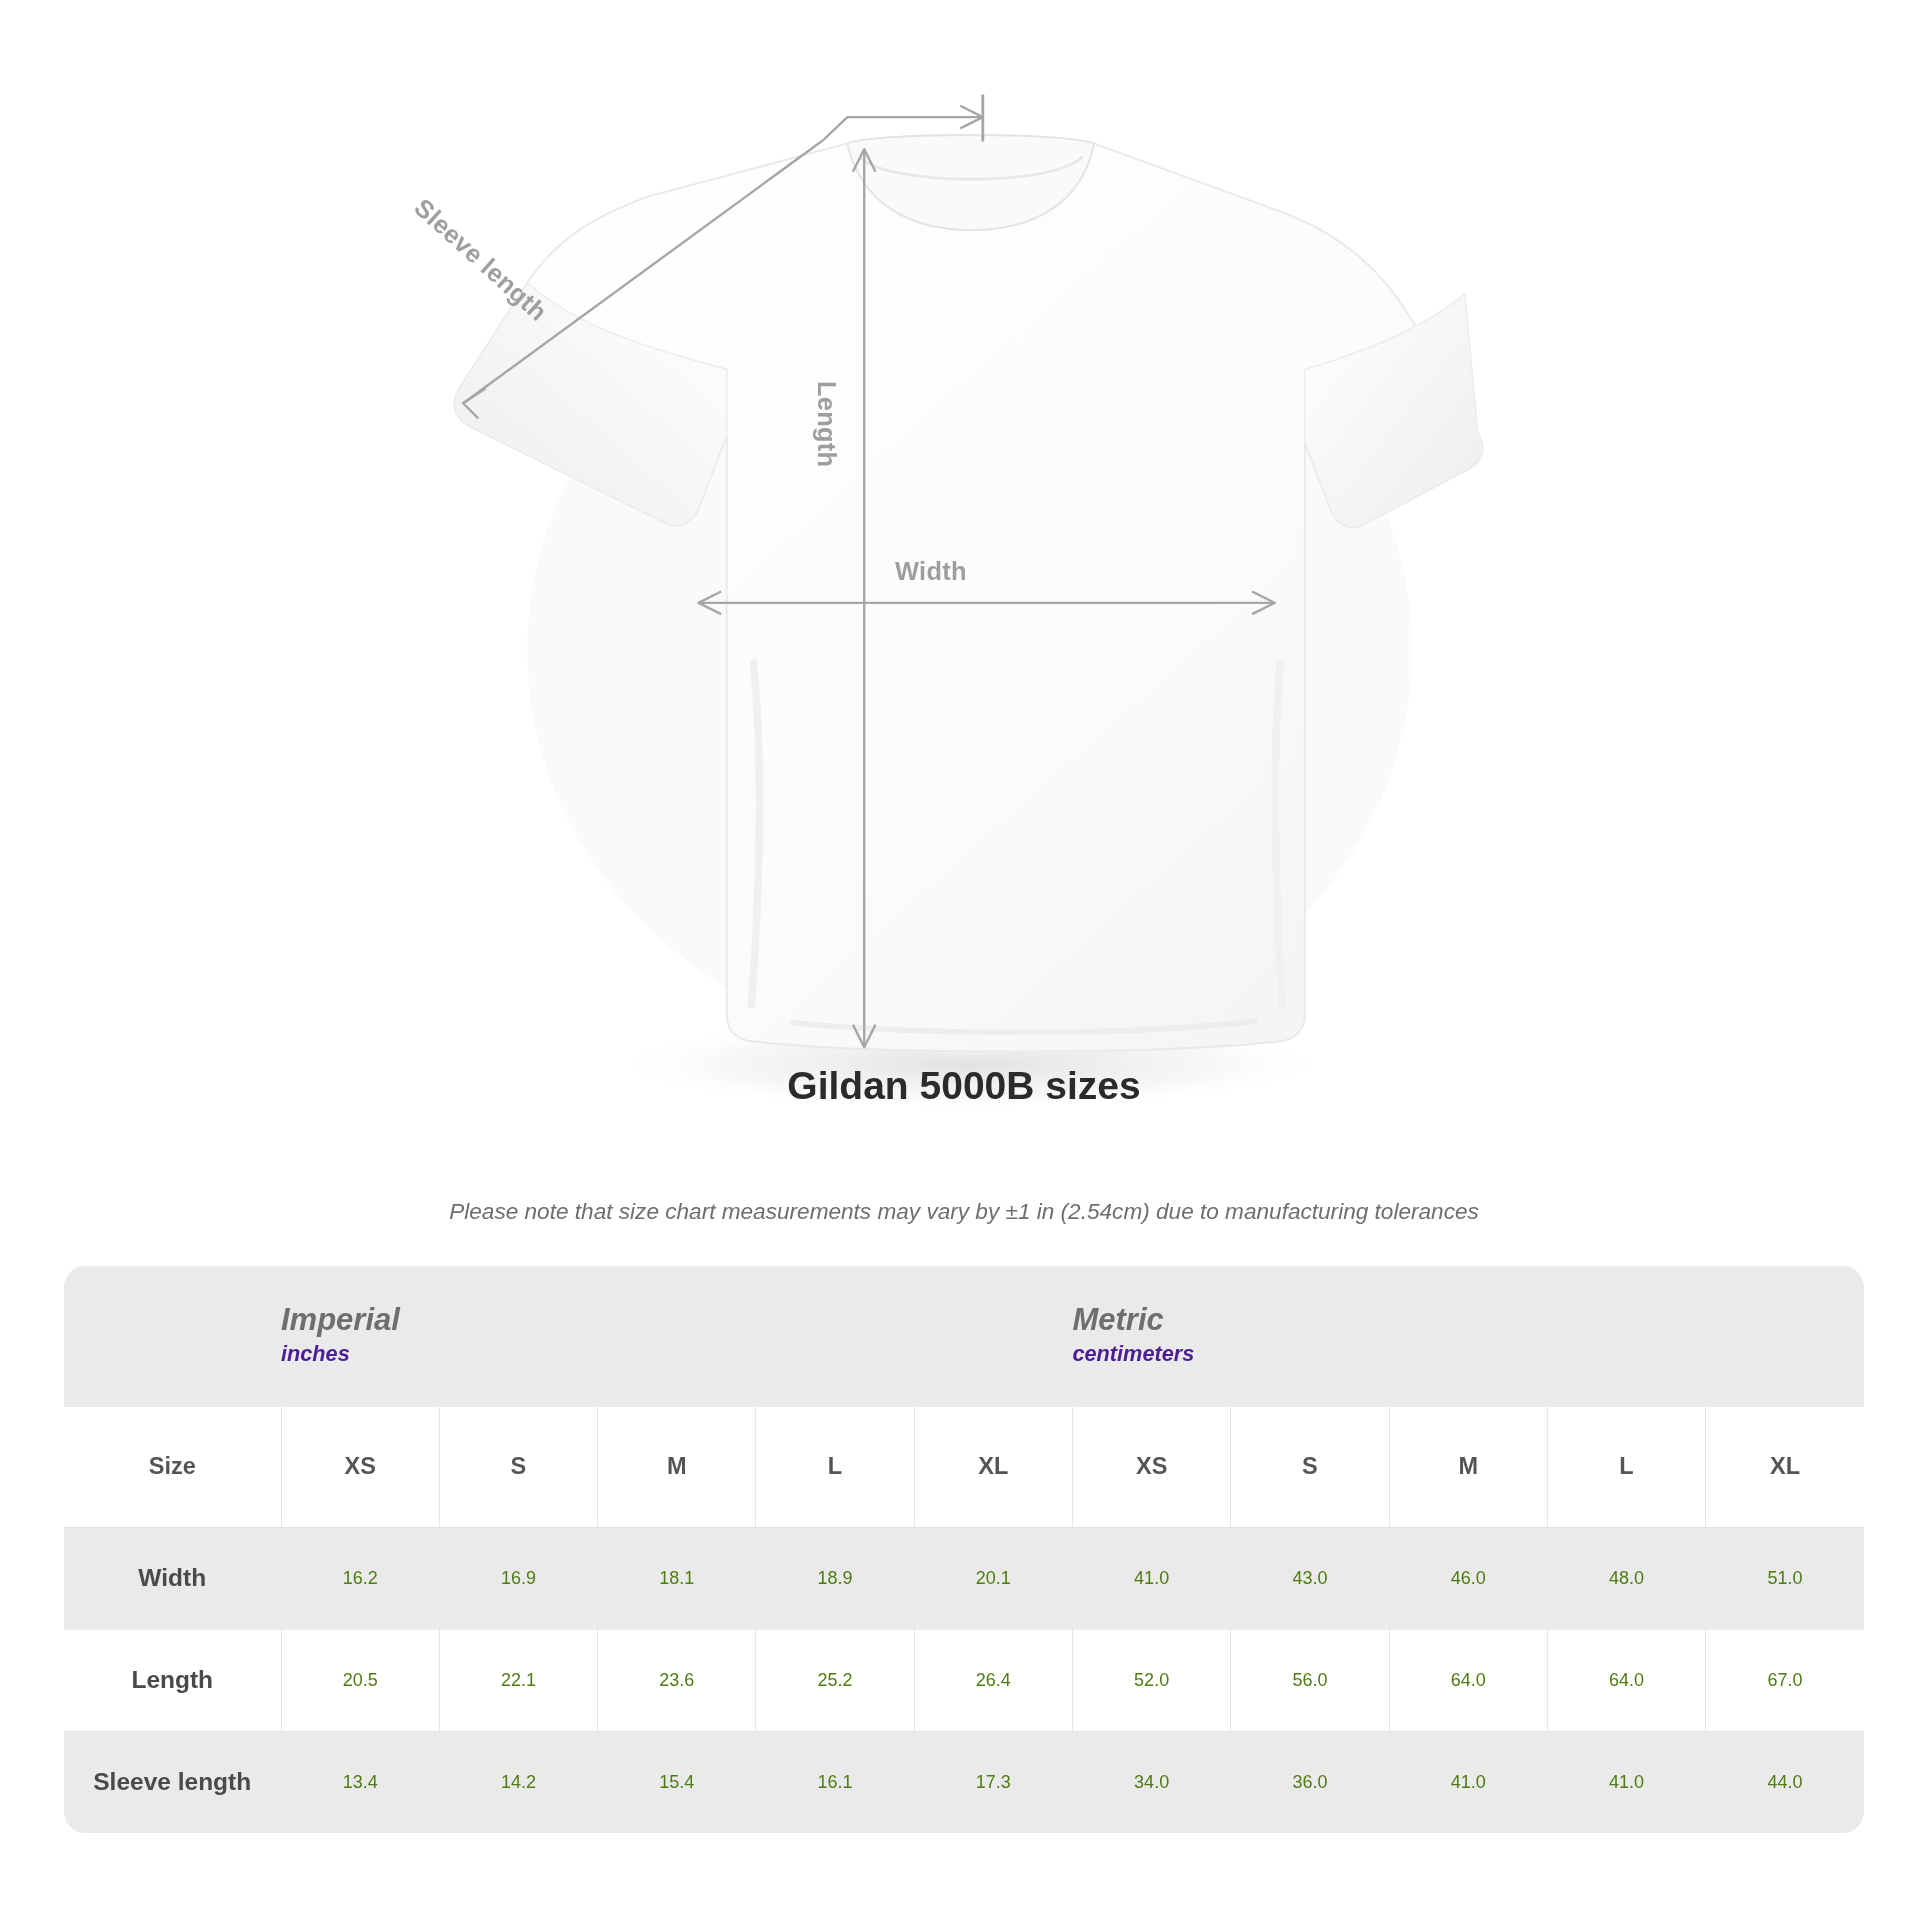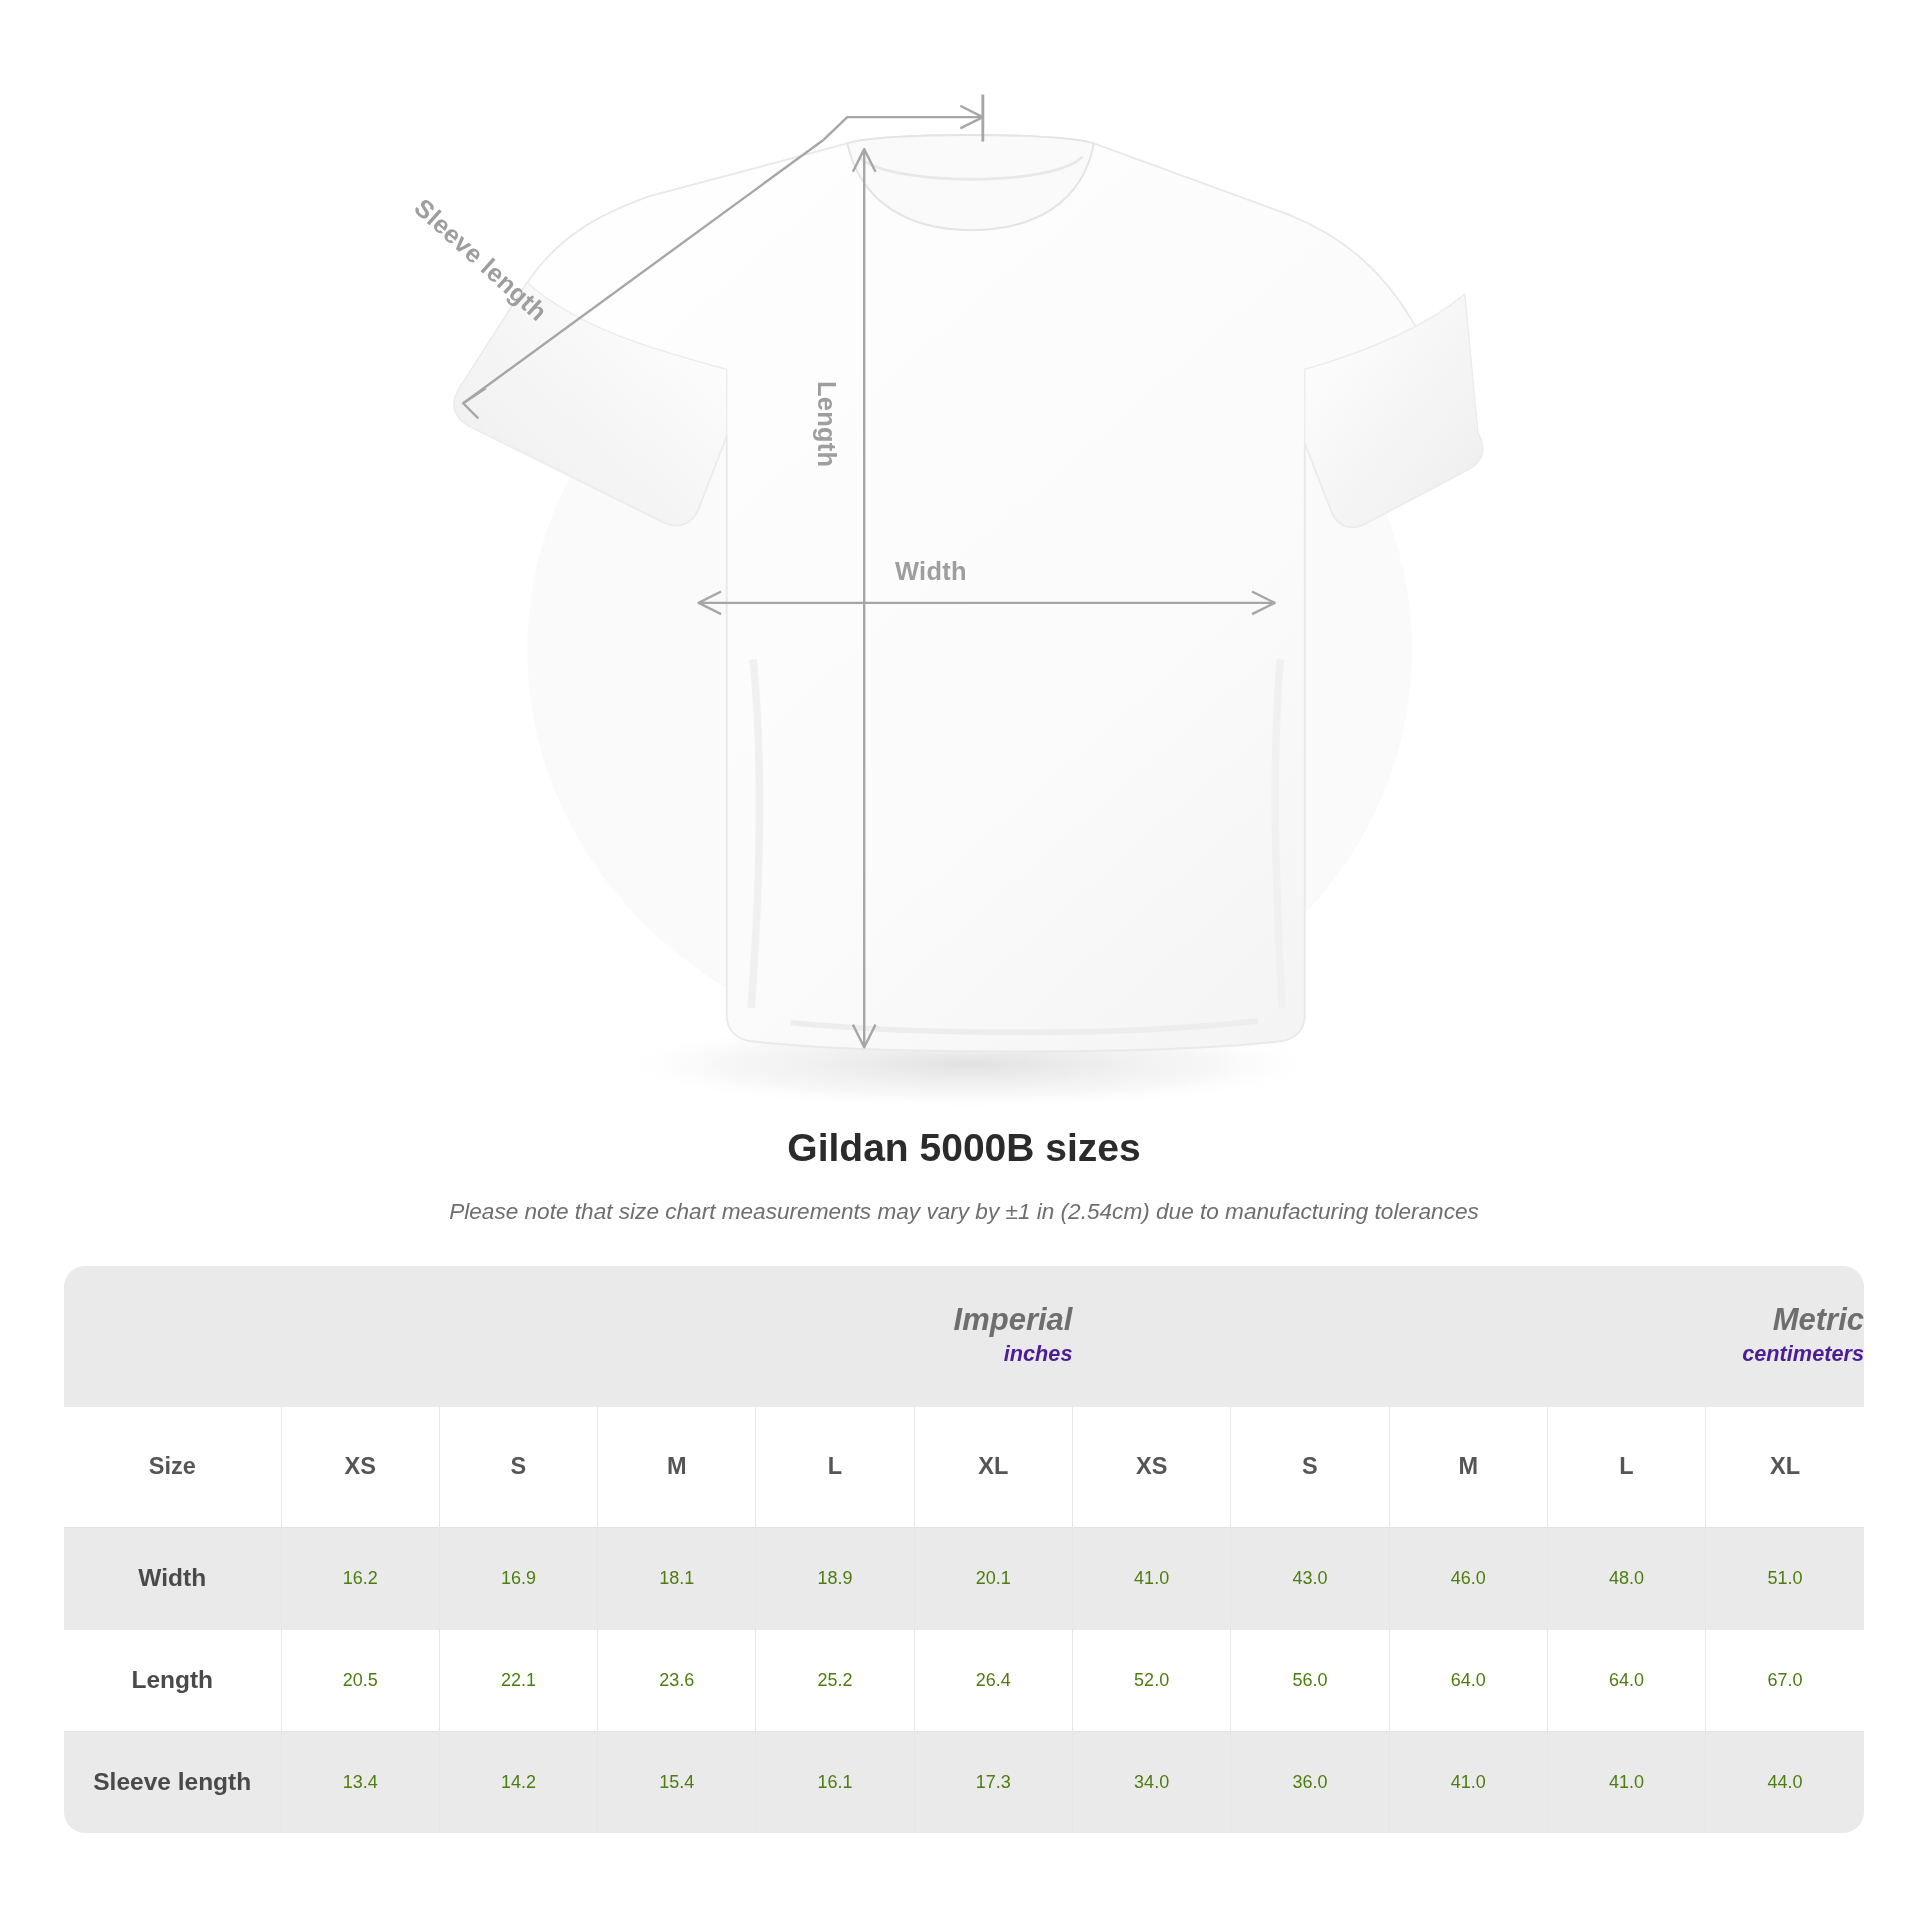--- a/index.html
+++ b/index.html
@@ -48,21 +48,21 @@
     left: 428px; top: 193px;
     font-size: 25.4px;
     color: #9e9e9e;
     transform: rotate(42deg);
     transform-origin: left top;
   }
 
   
   #title {
     position: absolute;
-    left: 0; top: 1126px;
+    left: 0; top: 1064px;
     width: 1928px;
     text-align: center;
     font-size: 39px;
     font-weight: bold;
     color: #2b2b2b;
   }
   #subtitle {
     position: absolute;
     left: 0; top: 1199px;
     width: 1928px;
@@ -85,21 +85,21 @@
     width: 100%;
     border-collapse: collapse;
     table-layout: fixed;
   }
   th, td { padding: 0; margin: 0; }
 
   .unit-row th {
     height: 141px;
     background: #eaeaea;
     vertical-align: middle;
-    text-align: right;
+    text-align: left;
   }
   .unit-sys {
     font-size: 31px;
     font-style: italic;
     font-weight: bold;
     color: #6e6e6e;
     line-height: 1.15;
   }
   .unit-sub {
     font-size: 21.7px;

